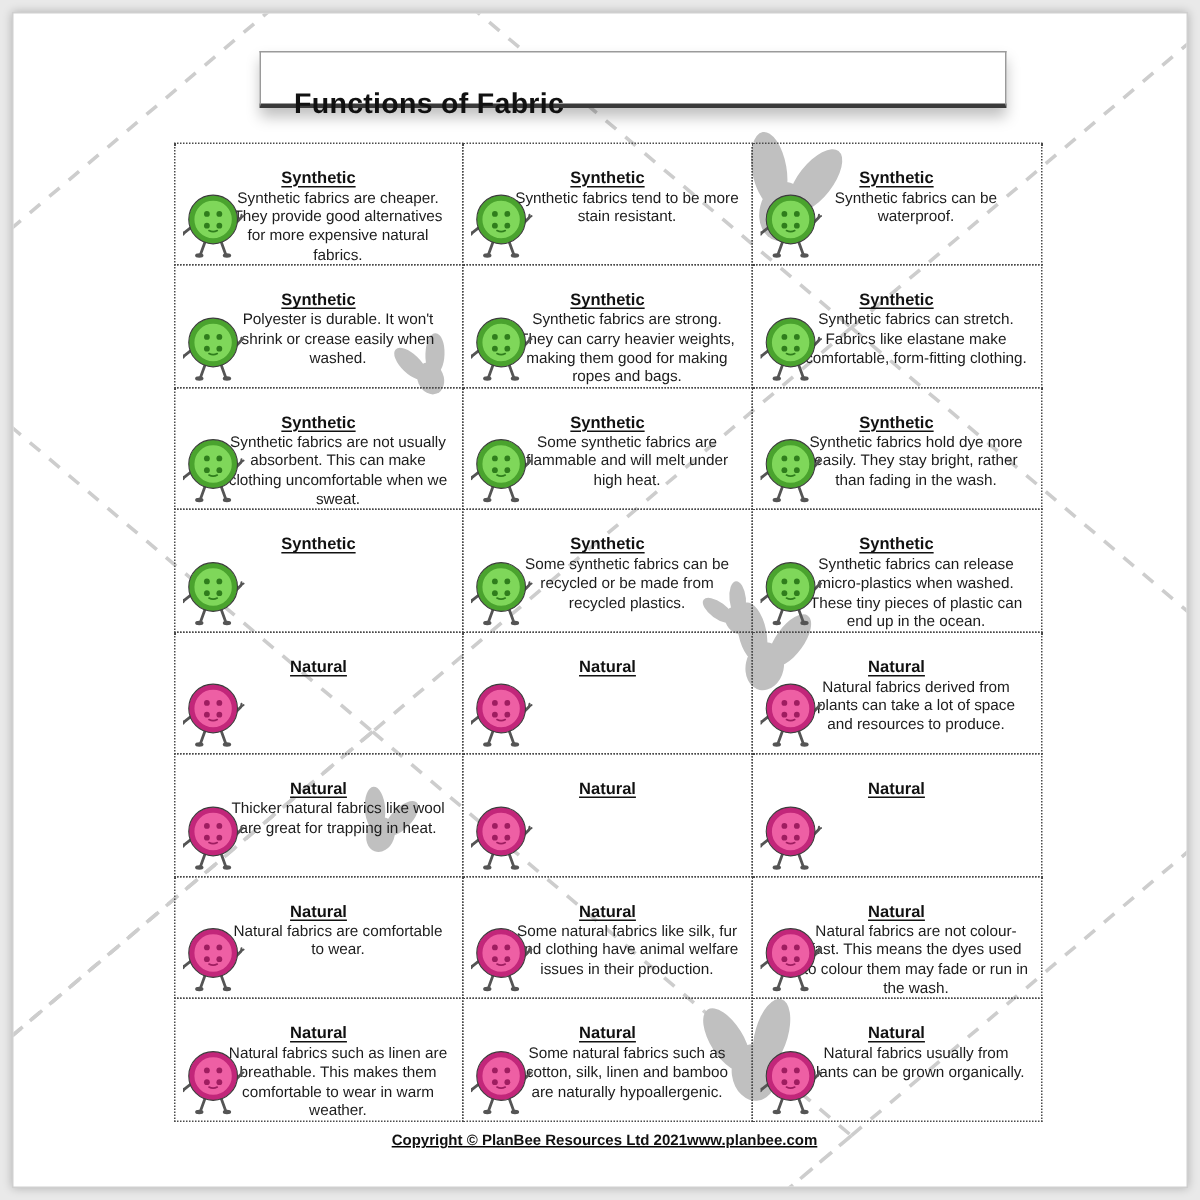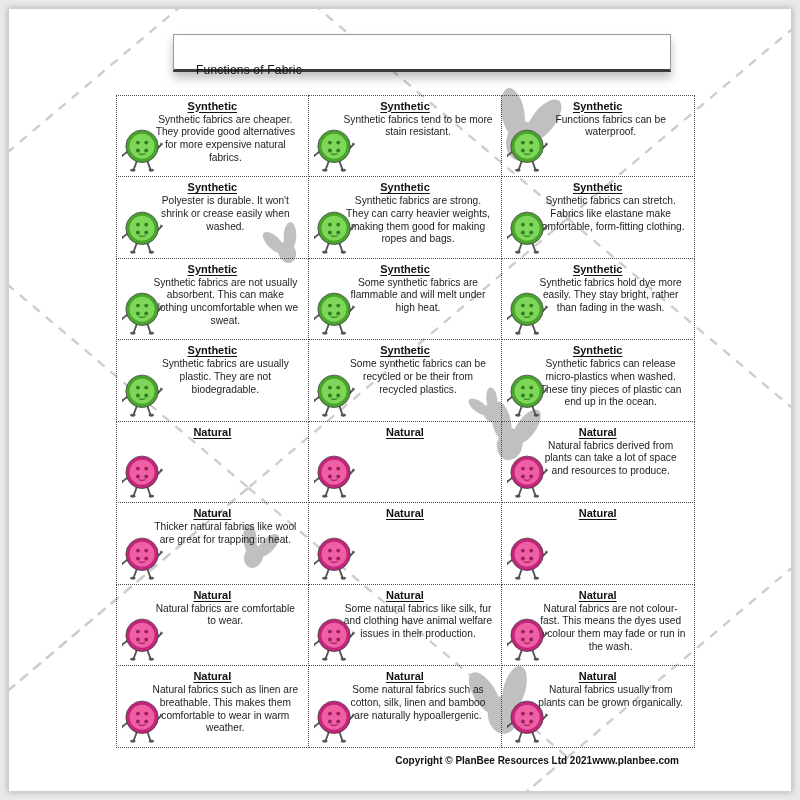--- a/index.html
+++ b/index.html
@@ -15,49 +15,49 @@
   .watermark{position:absolute;inset:0;width:100%;height:100%;pointer-events:none;}
 
   .header-box{
     position:absolute;left:164px;top:25px;width:452px;height:34px;
     background:#ffffff;border:1px solid #9a9a9a;border-bottom:3px solid #3a3a3a;
     box-shadow:0 6px 9px rgba(0,0,0,.25);
     display:flex;align-items:center;justify-content:space-between;
     padding:0 22px;z-index:2;
   }
   .header-box .title{
-    font-weight:normal;font-size:12px;letter-spacing:.2px;color:#111;
+    font-weight:bold;font-size:19px;letter-spacing:.2px;color:#111;
     white-space:nowrap;
     margin-top:36px;
   }
 
   .grid{
     position:absolute;left:107px;top:86px;width:578px;height:652px;
     display:grid;grid-template-columns:repeat(3,1fr);grid-template-rows:repeat(8,1fr);
     z-index:1;
   }
   .card{
     position:relative;border:1px dotted #4a4a4a;margin:-0.5px;
     padding:2px 8px 2px 8px;box-sizing:border-box;overflow:hidden;
   }
   .card-title{
     text-align:center;font-weight:bold;font-size:11px;color:#111;
-    text-decoration:underline;text-underline-offset:2px;margin-top:2px;
+    text-decoration:underline;text-underline-offset:2px;margin-top:15px;
   }
   .card-text{
     text-align:center;font-size:10.2px;line-height:12.8px;color:#1c1c1c;
     margin-top:2px;padding-left:26px;
   }
   .mascot{position:absolute;left:5px;bottom:2px;width:42px;height:48px;}
   .mascot.green{--ring:#4aa32e;--body:#7fd75a;--hole:#2f7d1c;}
   .mascot.pink{--ring:#c2267a;--body:#ee5fa4;--hole:#9e1d60;}
 
   .footer{
     position:absolute;left:118px;right:112px;top:746px;
-    display:flex;justify-content:flex-end;z-index:2;
+    display:flex;justify-content:center;z-index:2;text-decoration:underline;
   }
   .footer span{font-size:10px;font-weight:bold;color:#111;}
   .hidden-defs{position:absolute;width:0;height:0;overflow:hidden;}
 </style>
 </head>
 <body>
 
 <svg class="hidden-defs" aria-hidden="true">
   <defs>
     <g id="buddy">
@@ -124,21 +124,21 @@
   <div class="card">
     <div class="card-title">Synthetic</div>
     <div class="card-text">Synthetic fabrics tend to be more stain resistant.</div>
     <svg class="mascot green" viewBox="0 0 44 52">
           <use href="#buddy"></use>
         </svg>
   </div>
 
   <div class="card">
     <div class="card-title">Synthetic</div>
-    <div class="card-text">Functions fabrics can be waterproof.</div>
+    <div class="card-text">Synthetic fabrics can be waterproof.</div>
     <svg class="mascot green" viewBox="0 0 44 52">
           <use href="#buddy"></use>
         </svg>
   </div>
 
   <div class="card">
     <div class="card-title">Synthetic</div>
     <div class="card-text">Polyester is durable. It won't shrink or crease easily when washed.</div>
     <svg class="mascot green" viewBox="0 0 44 52">
           <use href="#buddy"></use>
@@ -180,29 +180,28 @@
   <div class="card">
     <div class="card-title">Synthetic</div>
     <div class="card-text">Synthetic fabrics hold dye more easily. They stay bright, rather than fading in the wash.</div>
     <svg class="mascot green" viewBox="0 0 44 52">
           <use href="#buddy"></use>
         </svg>
   </div>
 
   <div class="card">
     <div class="card-title">Synthetic</div>
-    <div class="card-text">Synthetic fabrics are usually plastic. They are not biodegradable.</div>
-    <svg class="mascot green" viewBox="0 0 44 52">
-          <use href="#buddy"></use>
-        </svg>
-  </div>
-
-  <div class="card">
-    <div class="card-title">Synthetic</div>
-    <div class="card-text">Some synthetic fabrics can be recycled or be their from recycled plastics.</div>
+    <svg class="mascot green" viewBox="0 0 44 52">
+          <use href="#buddy"></use>
+        </svg>
+  </div>
+
+  <div class="card">
+    <div class="card-title">Synthetic</div>
+    <div class="card-text">Some synthetic fabrics can be recycled or be made from recycled plastics.</div>
     <svg class="mascot green" viewBox="0 0 44 52">
           <use href="#buddy"></use>
         </svg>
   </div>
 
   <div class="card">
     <div class="card-title">Synthetic</div>
     <div class="card-text">Synthetic fabrics can release micro-plastics when washed. These tiny pieces of plastic can end up in the ocean.</div>
     <svg class="mascot green" viewBox="0 0 44 52">
           <use href="#buddy"></use>

